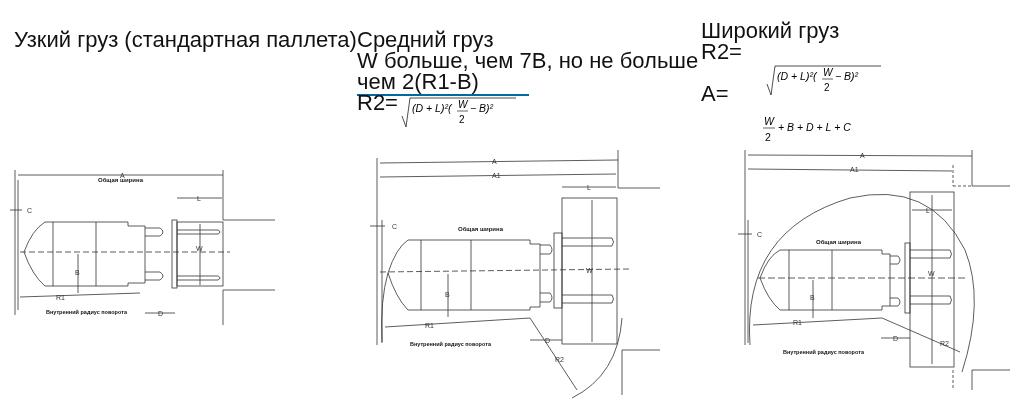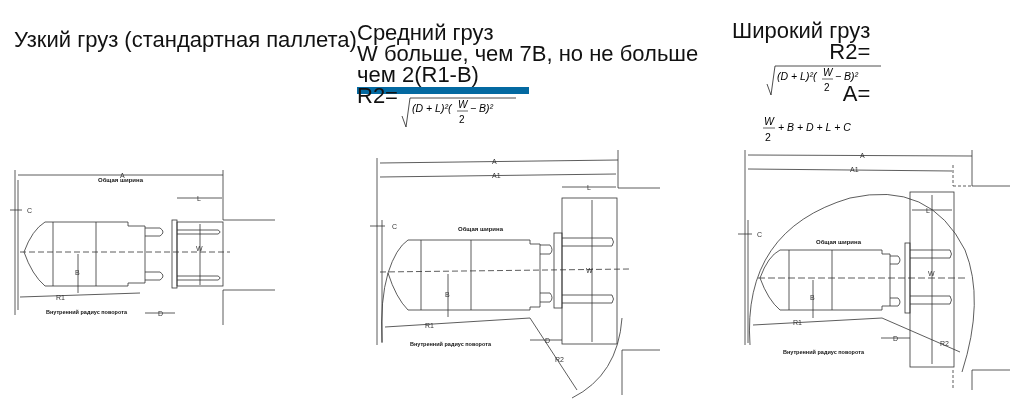--- a/index.html
+++ b/index.html
@@ -9,36 +9,36 @@
   svg{position:absolute;}
   svg text{font-family:"Liberation Sans",sans-serif;}
 </style>
 </head>
 <body>
 
 <div class="col-text" style="left:14px;top:29px;">
   <div>Узкий груз (стандартная паллета)</div>
 </div>
 
-<div class="col-text" style="left:357px;top:22px;">
+<div class="col-text" style="left:357px;top:29px;">
   <div>Средний груз</div>
   <div>W больше, чем 7B, но не больше</div>
-  <div><span style="border-bottom:7px solid #0369a1;padding-right:50px;">чем 2(R1-B)</span></div>
+  <div><span style="border-bottom:2px solid #0369a1;padding-right:50px;">чем 2(R1-B)</span></div>
   <div>R2=</div>
 </div>
 <svg style="left:400px;top:96px;" width="120" height="34">
   <path d="M2,20 L6,31 L10,2 L116,2" fill="none" stroke="#222" stroke-width="0.8"></path>
   <text x="12" y="16" font-family="Liberation Serif,serif" font-style="italic" font-size="10.5">(D + L)²(</text>
   <text x="58" y="12" font-family="Liberation Serif,serif" font-style="italic" font-size="10">W</text>
   <line x1="57" y1="15" x2="68" y2="15" stroke="#222" stroke-width="0.7"></line>
   <text x="59" y="27" font-family="Liberation Serif,serif" font-size="10">2</text>
   <text x="70" y="16" font-family="Liberation Serif,serif" font-style="italic" font-size="10.5">− B)²</text>
 </svg>
 
-<div class="col-text" style="left:732px;top:20px;text-align:right;">
+<div class="col-text" style="left:701px;top:20px;">
   <div>Широкий груз</div>
   <div>R2=</div>
   <div style="height:21px"></div>
   <div>A=</div>
 </div>
 <svg style="left:765px;top:64px;" width="120" height="34">
   <path d="M2,20 L6,31 L10,2 L116,2" fill="none" stroke="#222" stroke-width="0.8"></path>
   <text x="12" y="16" font-family="Liberation Serif,serif" font-style="italic" font-size="10.5">(D + L)²(</text>
   <text x="58" y="12" font-family="Liberation Serif,serif" font-style="italic" font-size="10">W</text>
   <line x1="57" y1="15" x2="68" y2="15" stroke="#222" stroke-width="0.7"></line>

